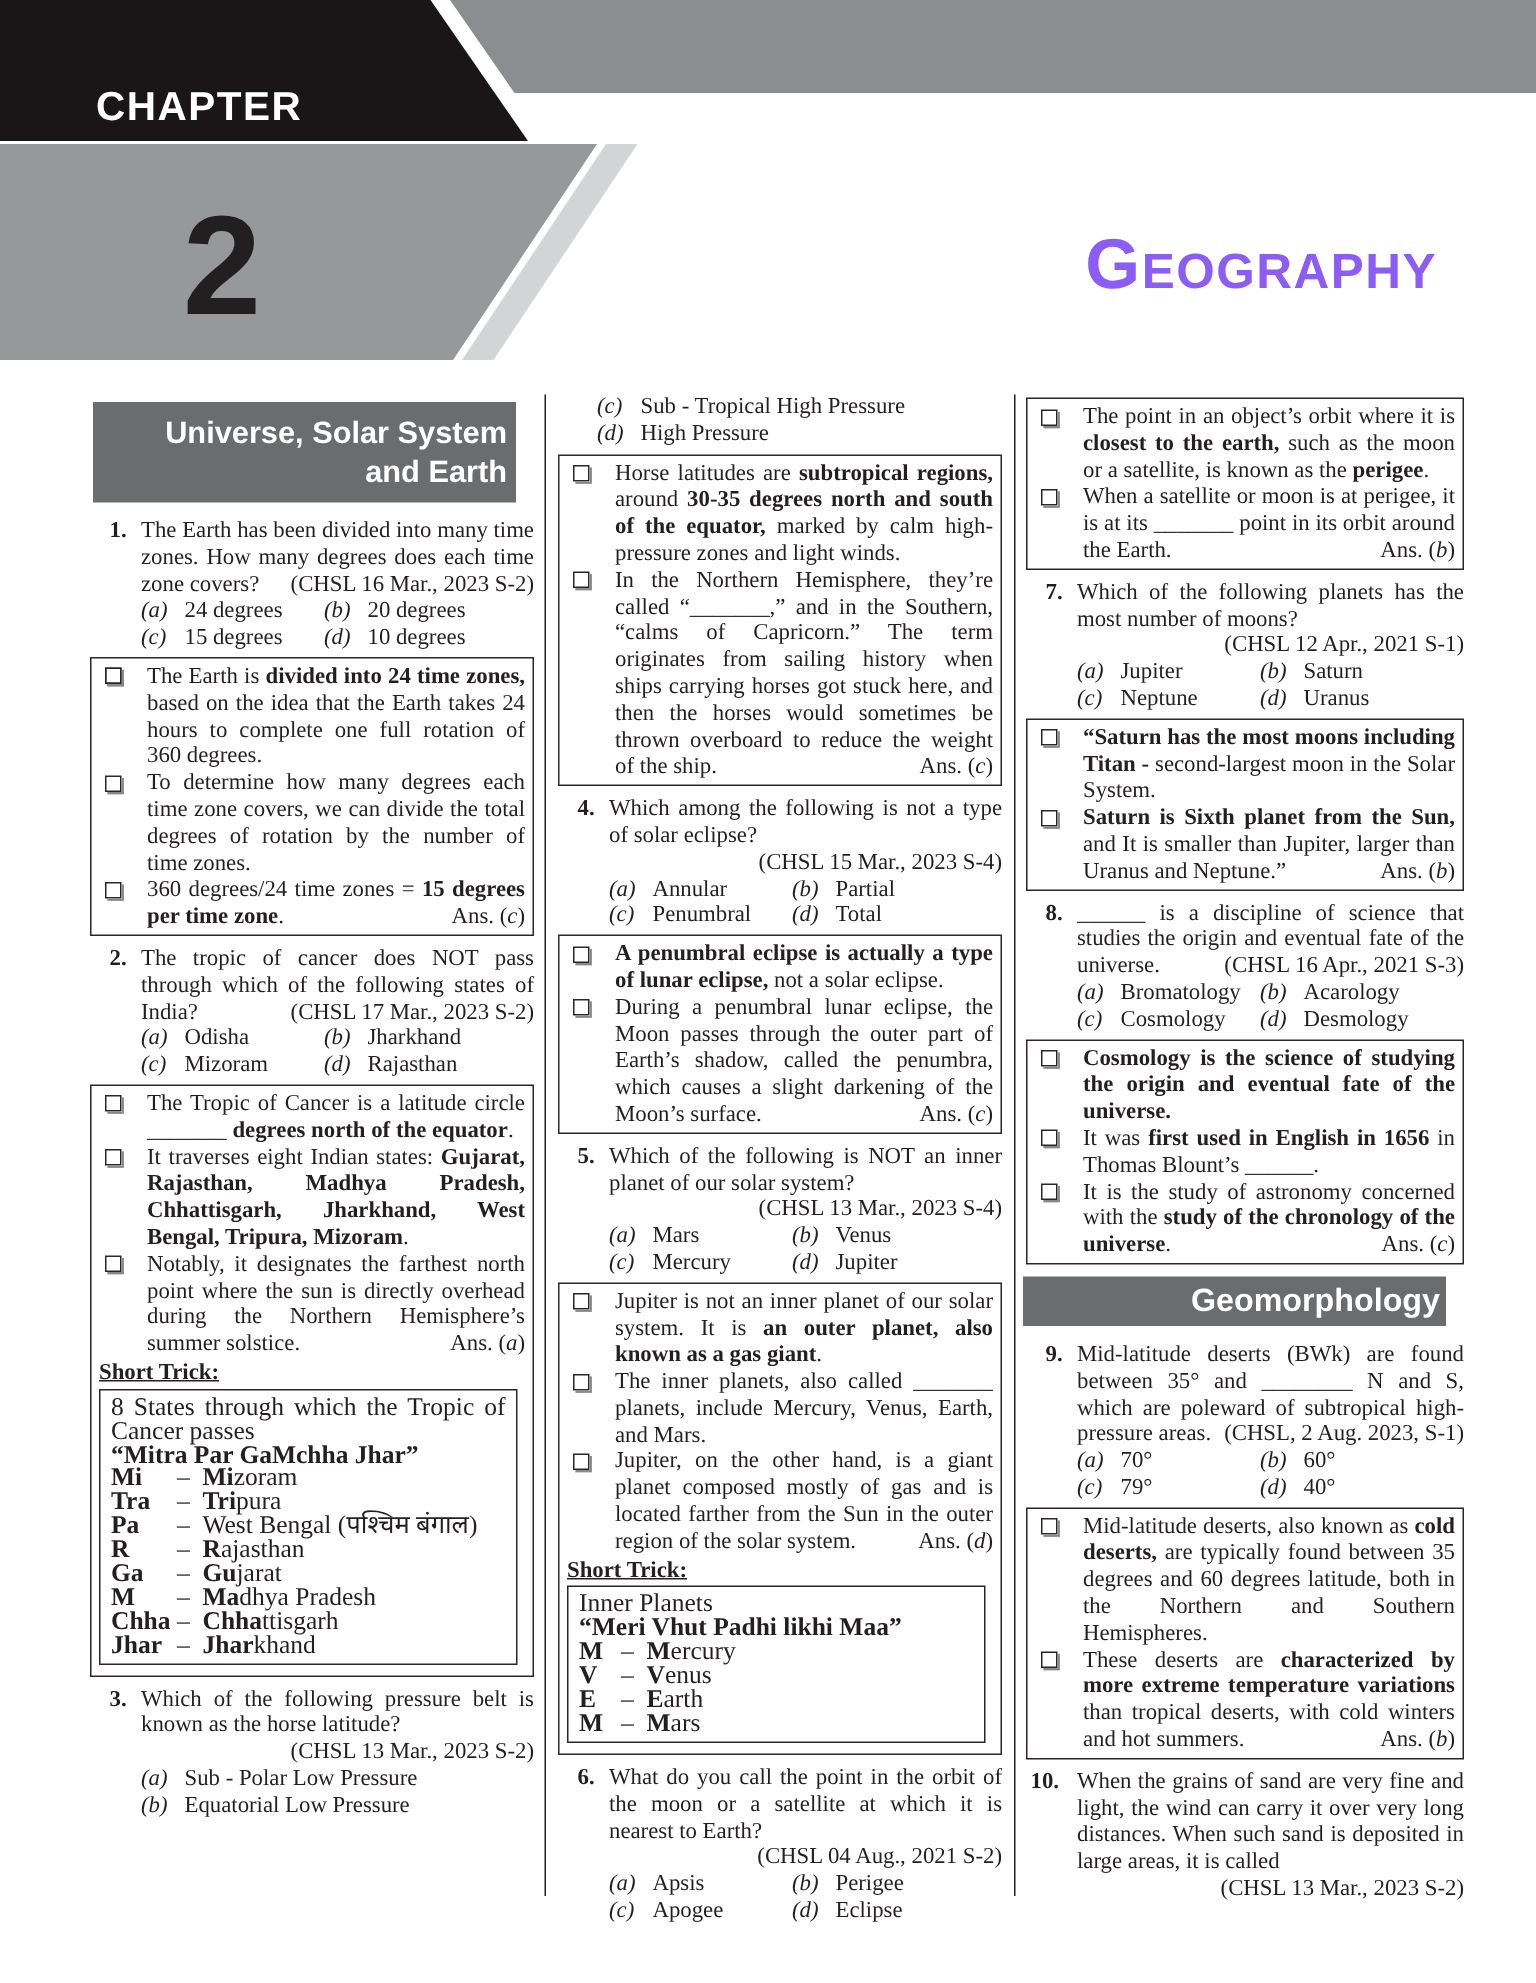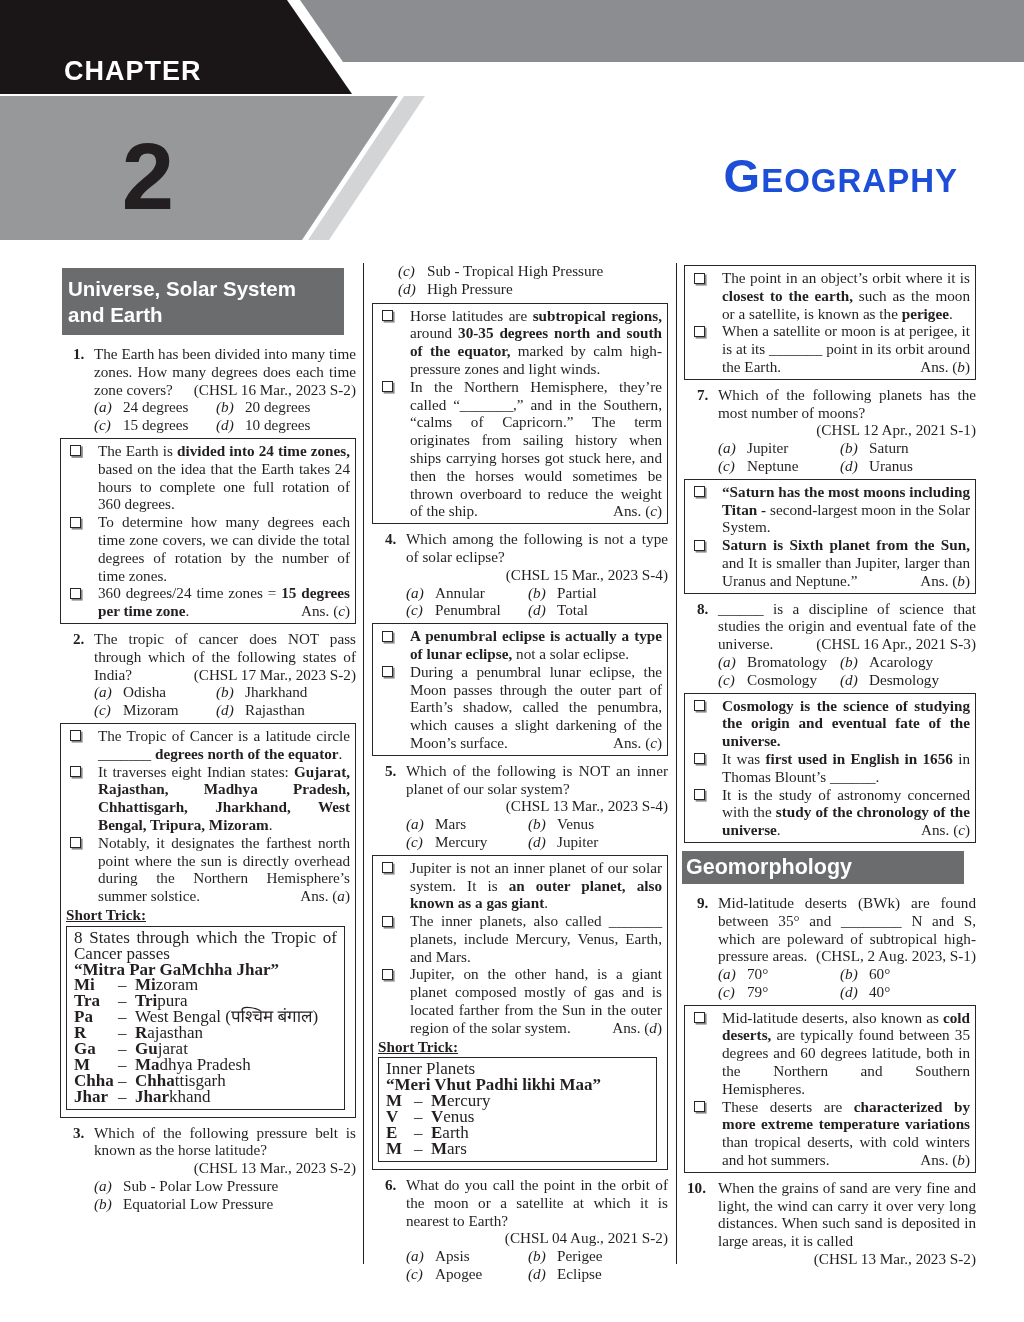--- a/index.html
+++ b/index.html
@@ -13,30 +13,30 @@
                    font-weight:bold; font-size:27px; letter-spacing:1px; color:#fff; }
   .gray-band { position:absolute; top:0; left:0; width:1024px; height:62px; background:#8b8d90;
                clip-path:polygon(300px 0, 1024px 0, 1024px 62px, 343px 62px); }
   .para { position:absolute; top:96px; left:0; width:440px; height:144px; background:#96989a;
           clip-path:polygon(0 0, 398px 0, 302px 144px, 0 144px); }
   .para-stripe { position:absolute; top:96px; left:0; width:440px; height:144px; background:#d2d4d5;
           clip-path:polygon(404px 0, 425px 0, 329px 144px, 308px 144px); }
   .chapter-number { position:absolute; top:130px; left:102px; width:92px; text-align:center;
           font-family:"Liberation Sans",sans-serif; font-weight:bold; font-size:94px; line-height:1; color:#231f20; }
   .geo-title { position:absolute; top:152px; right:66px; font-family:"Liberation Sans",sans-serif;
-          font-weight:bold; font-size:33px; line-height:48px; letter-spacing:1px; color:#1d4ed8; }
+          font-weight:bold; font-size:33px; line-height:48px; letter-spacing:1px; color:#8b5cf6; }
   .geo-title::first-letter { font-size:47px; }
 
   
   .col { position:absolute; top:262px; width:296px; font-size:15.2px; line-height:17.8px; }
   #col1 { left:60px; }  #col2 { left:372px; }  #col3 { left:684px; width:292px; }
   .vrule { position:absolute; top:263px; width:1.4px; height:1001px; background:#231f20; }
   #vr1 { left:363px; }  #vr2 { left:676px; }
 
-  .secbox { background:#6b6c6e; color:#fff; text-align:left; font-family:"Liberation Sans",sans-serif;
+  .secbox { background:#6b6c6e; color:#fff; text-align:right; font-family:"Liberation Sans",sans-serif;
             font-weight:bold; white-space:pre-line; }
   .secbox.two { font-size:20.5px; line-height:25.5px; padding:8px 6px; margin:6px 12px 10px 2px; }
   .secbox.one { font-size:21.5px; line-height:25px; padding:4px; margin:8px 12px 10px -2px; }
 
   
   .q { position:relative; display:flow-root; padding-left:34px; margin:0 0 4px; text-align:justify; }
   .qnum { position:absolute; left:13px; top:0; font-weight:bold; }
   .qnum.wide { left:3px; }
   .tag { float:right; padding-left:4px; }
   .opts { clear:both; display:grid; grid-template-columns:122px 1fr; }

